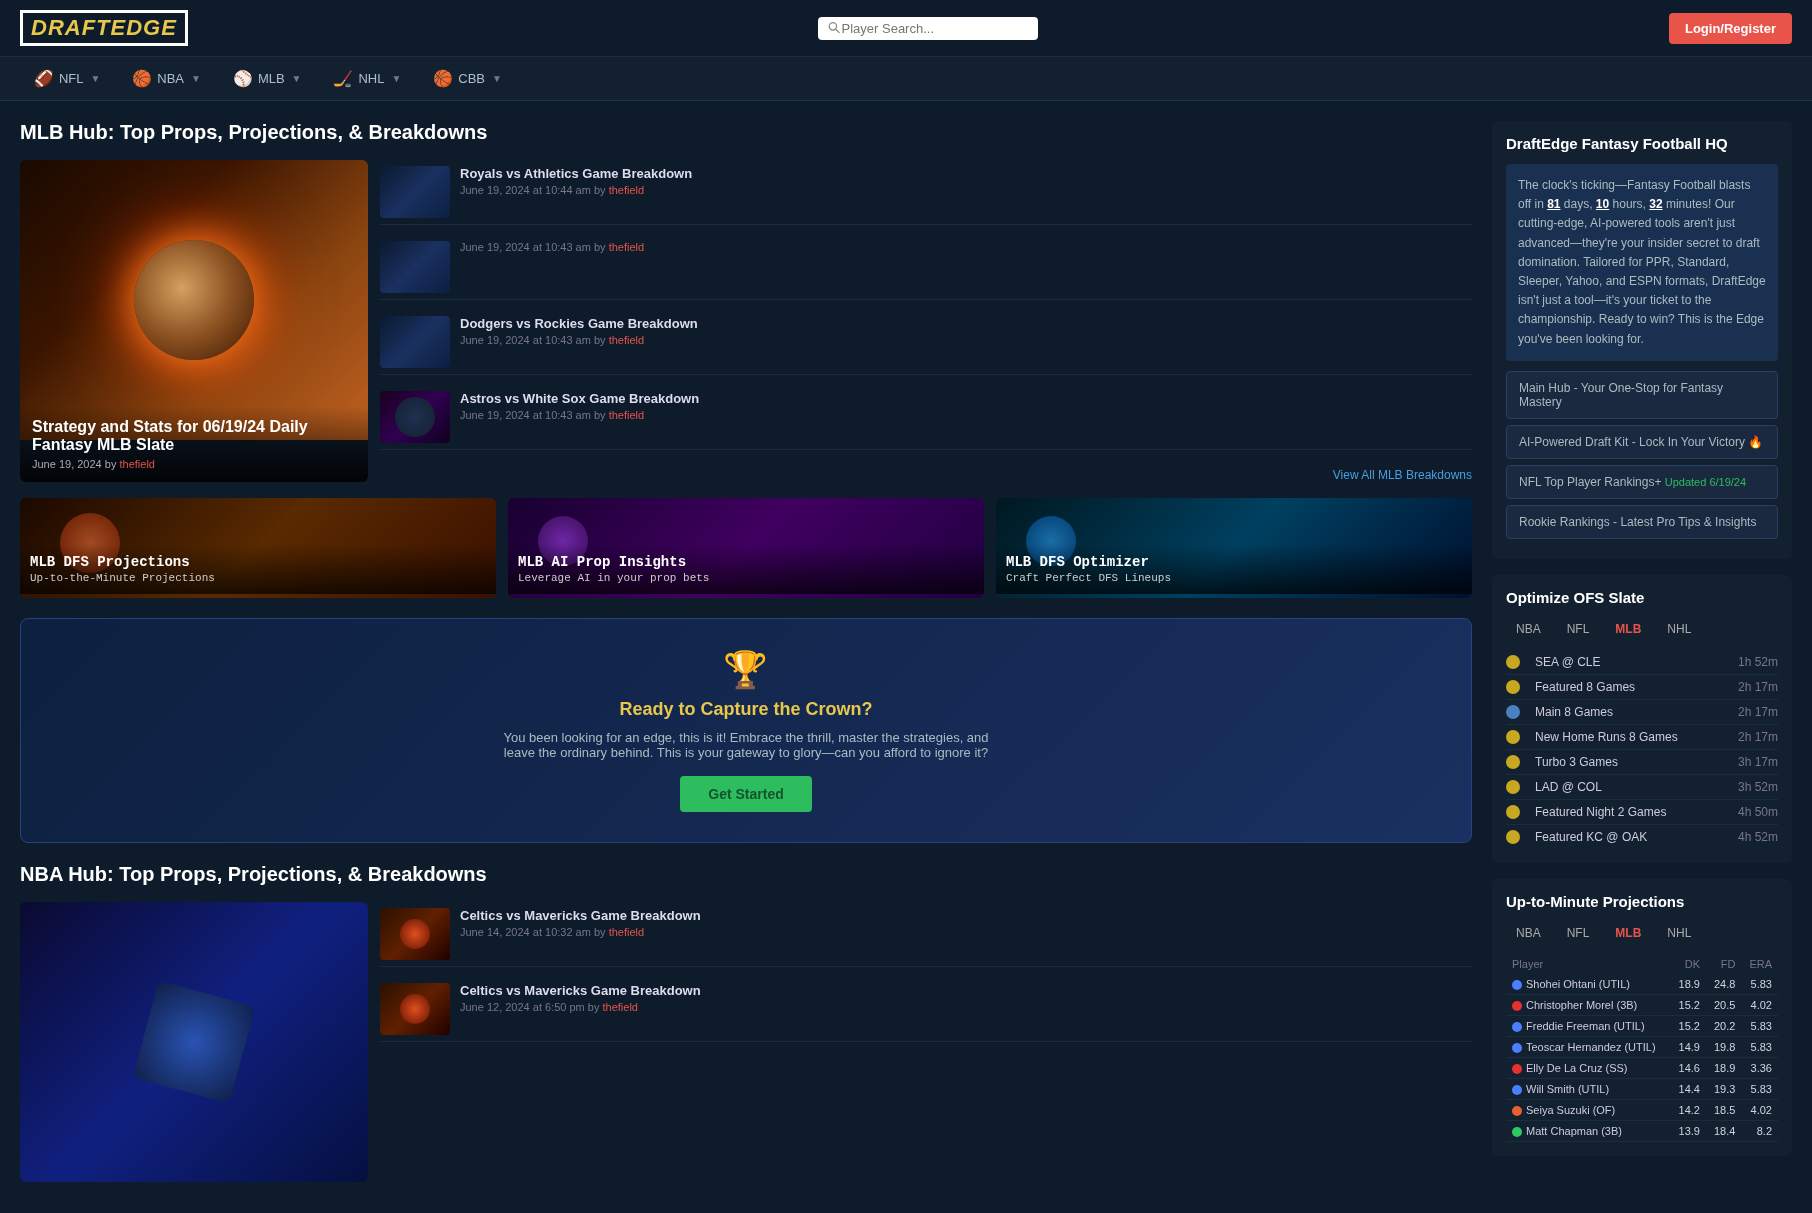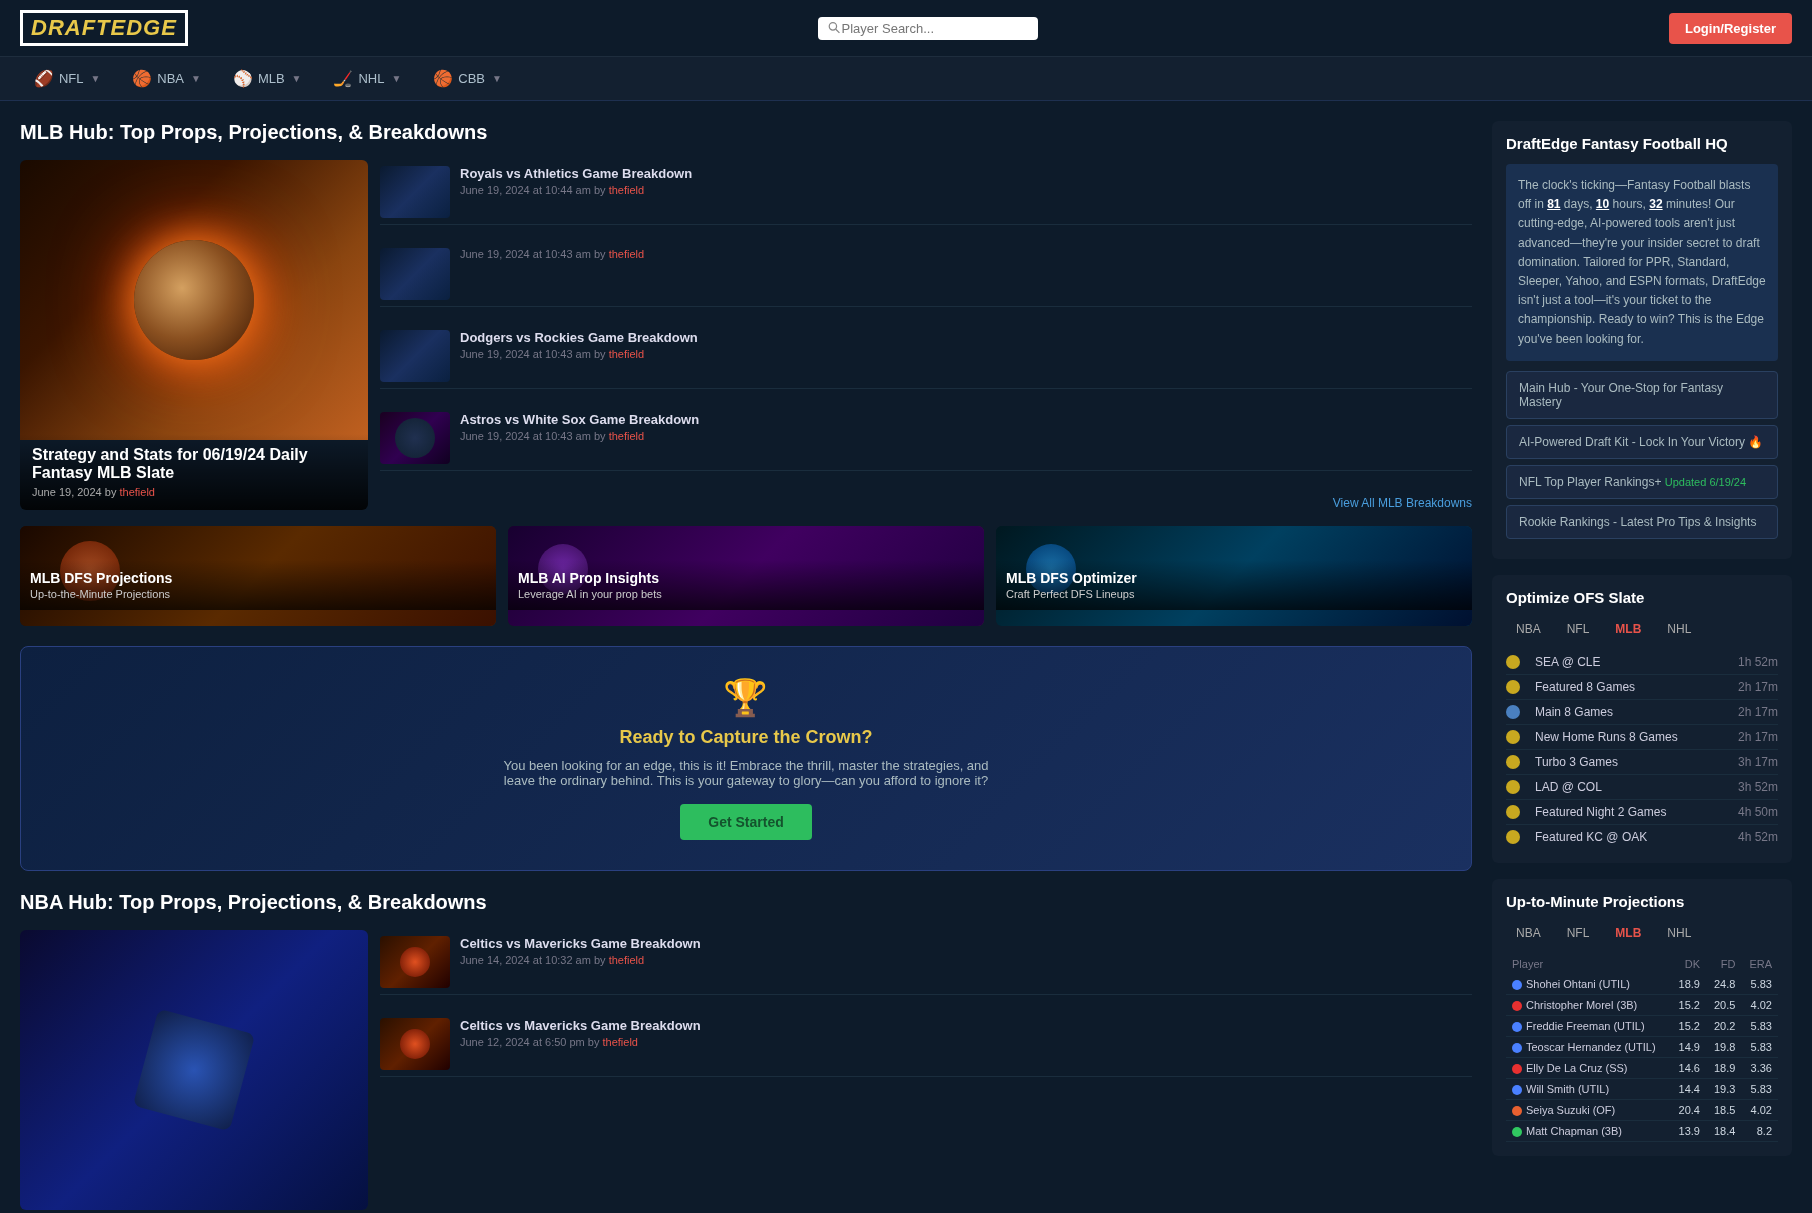--- a/index.html
+++ b/index.html
@@ -28,33 +28,33 @@
     
     .mlb-featured { display: flex; gap: 12px; margin-bottom: 16px; }
     .featured-main { width: 348px; flex-shrink: 0; position: relative; border-radius: 6px; overflow: hidden; }
     .featured-main-img { width: 100%; height: 280px; background: linear-gradient(135deg, #1a0a00, #3a1500, #8a4510, #c06020); display: flex; align-items: center; justify-content: center; }
     .baseball-gfx { width: 120px; height: 120px; background: radial-gradient(circle at 40% 40%, #d4a060, #8a5020, #3a1500); border-radius: 50%; box-shadow: 0 0 40px #ff8020, 0 0 80px #ff4000; }
     .featured-main-overlay { position: absolute; bottom: 0; left: 0; right: 0; background: linear-gradient(transparent, rgba(0,0,0,0.85)); padding: 12px; }
     .featured-main-title { color: #fff; font-size: 16px; font-weight: bold; margin-bottom: 4px; }
     .featured-main-meta { color: #aaa; font-size: 11px; }
     .featured-main-meta a { color: #e8534a; text-decoration: none; }
     
-    .article-list { flex: 1; display: flex; flex-direction: column; gap: 17px; }
+    .article-list { flex: 1; display: flex; flex-direction: column; gap: 10px; }
     .article-item { display: flex; gap: 10px; align-items: flex-start; padding: 6px 0; border-bottom: 1px solid #1a2d3d; }
     .article-thumb { width: 70px; height: 52px; flex-shrink: 0; background: linear-gradient(135deg, #1a2540, #2a4060); border-radius: 4px; overflow: hidden; display: flex; align-items: center; justify-content: center; }
     .article-info { flex: 1; }
     .article-title { color: #dde; font-size: 13px; font-weight: bold; margin-bottom: 3px; }
     .article-meta { color: #778; font-size: 11px; }
     .article-meta a { color: #e8534a; text-decoration: none; }
     .view-all { color: #4a9edd; font-size: 12px; text-align: right; margin-top: 8px; cursor: pointer; display: block; }
     
     
     .tool-cards { display: flex; gap: 12px; margin-bottom: 20px; }
     .tool-card { flex: 1; border-radius: 6px; overflow: hidden; position: relative; height: 100px; cursor: pointer; }
-    .tool-card-overlay { background: linear-gradient(transparent, rgba(0,0,0,0.7)); position: absolute; bottom: 16px; left: 0; right: 0; padding: 10px; }
+    .tool-card-overlay { background: linear-gradient(transparent, rgba(0,0,0,0.7)); position: absolute; bottom: 4px; left: 0; right: 0; padding: 10px; font-family: Liberation Mono, monospace; }
     .tool-card-title { color: #fff; font-size: 14px; font-weight: bold; margin-bottom: 2px; }
     .tool-card-sub { color: #ccc; font-size: 11px; }
     .tc1 { background: linear-gradient(135deg, #1a0a00, #5a2000); }
     .tc2 { background: linear-gradient(135deg, #1a0520, #4a1040); }
     .tc3 { background: linear-gradient(135deg, #001a20, #004060); }
     
     
     .cta-box { background: linear-gradient(135deg, #0d2040, #1a3060); border: 1px solid #2a4080; border-radius: 8px; padding: 30px; text-align: center; margin-bottom: 20px; }
     .cta-icon { font-size: 36px; color: #e8c84a; margin-bottom: 8px; }
     .cta-title { color: #e8c84a; font-size: 18px; font-weight: bold; margin-bottom: 10px; }
@@ -460,21 +460,21 @@
       <span style="display:inline-block;width:10px;height:10px;background:#4a80ff;border-radius:50%;margin-right:4px;vertical-align:middle;"></span>Will Smith (UTIL)
     </td>
     <td>14.4</td>
     <td>19.3</td>
     <td>5.83</td>
   </tr>
             <tr>
     <td>
       <span style="display:inline-block;width:10px;height:10px;background:#e86030;border-radius:50%;margin-right:4px;vertical-align:middle;"></span>Seiya Suzuki (OF)
     </td>
-    <td>20.4</td>
+    <td>14.2</td>
     <td>18.5</td>
     <td>4.02</td>
   </tr>
             <tr>
     <td>
       <span style="display:inline-block;width:10px;height:10px;background:#30c860;border-radius:50%;margin-right:4px;vertical-align:middle;"></span>Matt Chapman (3B)
     </td>
     <td>13.9</td>
     <td>18.4</td>
     <td>8.2</td>

